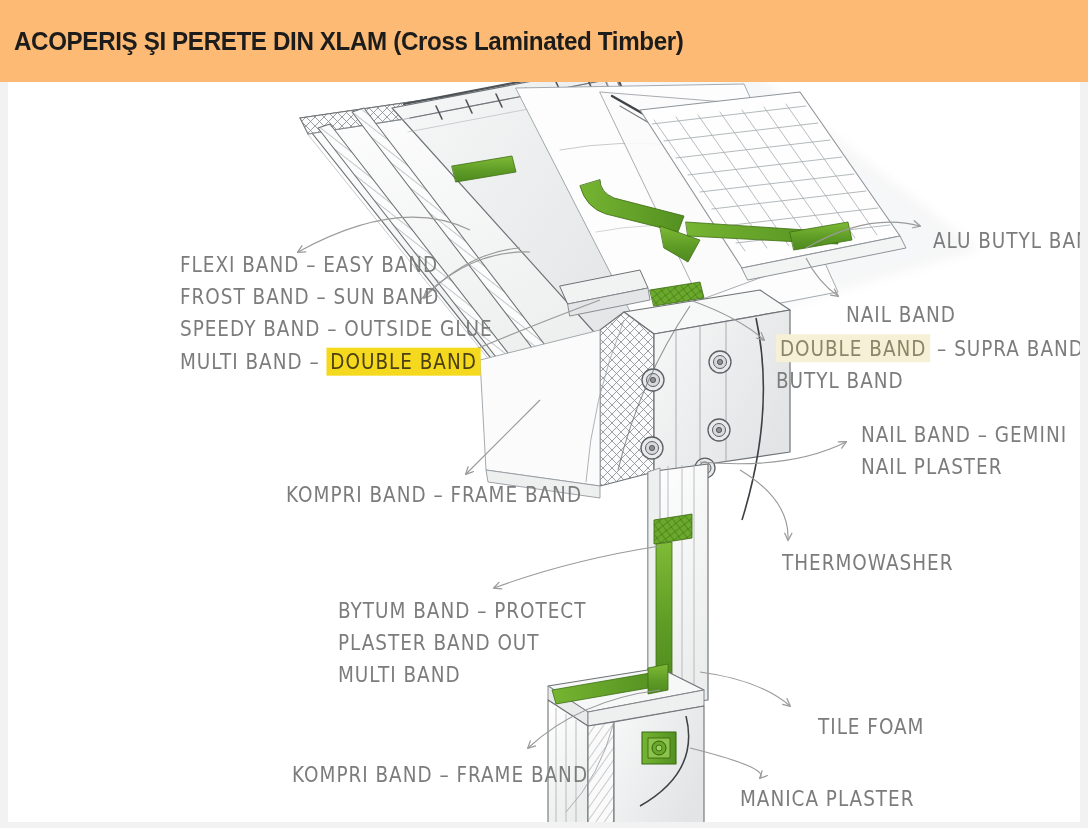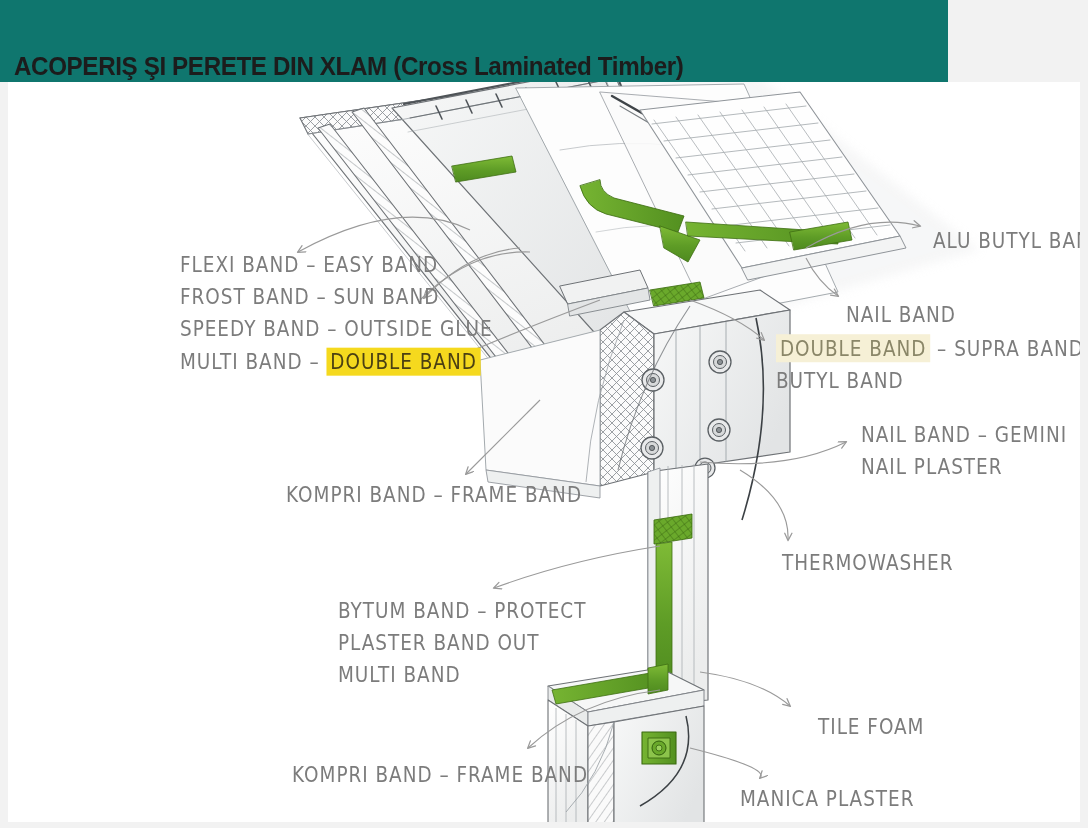--- a/index.html
+++ b/index.html
@@ -13,24 +13,24 @@
     position: relative;
     width: 1088px;
     height: 828px;
     background: #f2f2f2;
     overflow: hidden;
   }
   
   #title-bar {
     position: absolute;
     left: 0; top: 0;
-    width: 948px; height: 82px;
-    background: #0f766e;
+    width: 1088px; height: 82px;
+    background: #fdba74;
     display: flex;
-    align-items: flex-end;
+    align-items: center;
   }
   #page-title {
     margin-left: 14px;
     font-family: "Liberation Sans", sans-serif;
     font-weight: bold;
     font-size: 26px;
     letter-spacing: -0.4px;
     color: #1c1c1c;
     transform: scaleX(0.93);
     transform-origin: left center;

